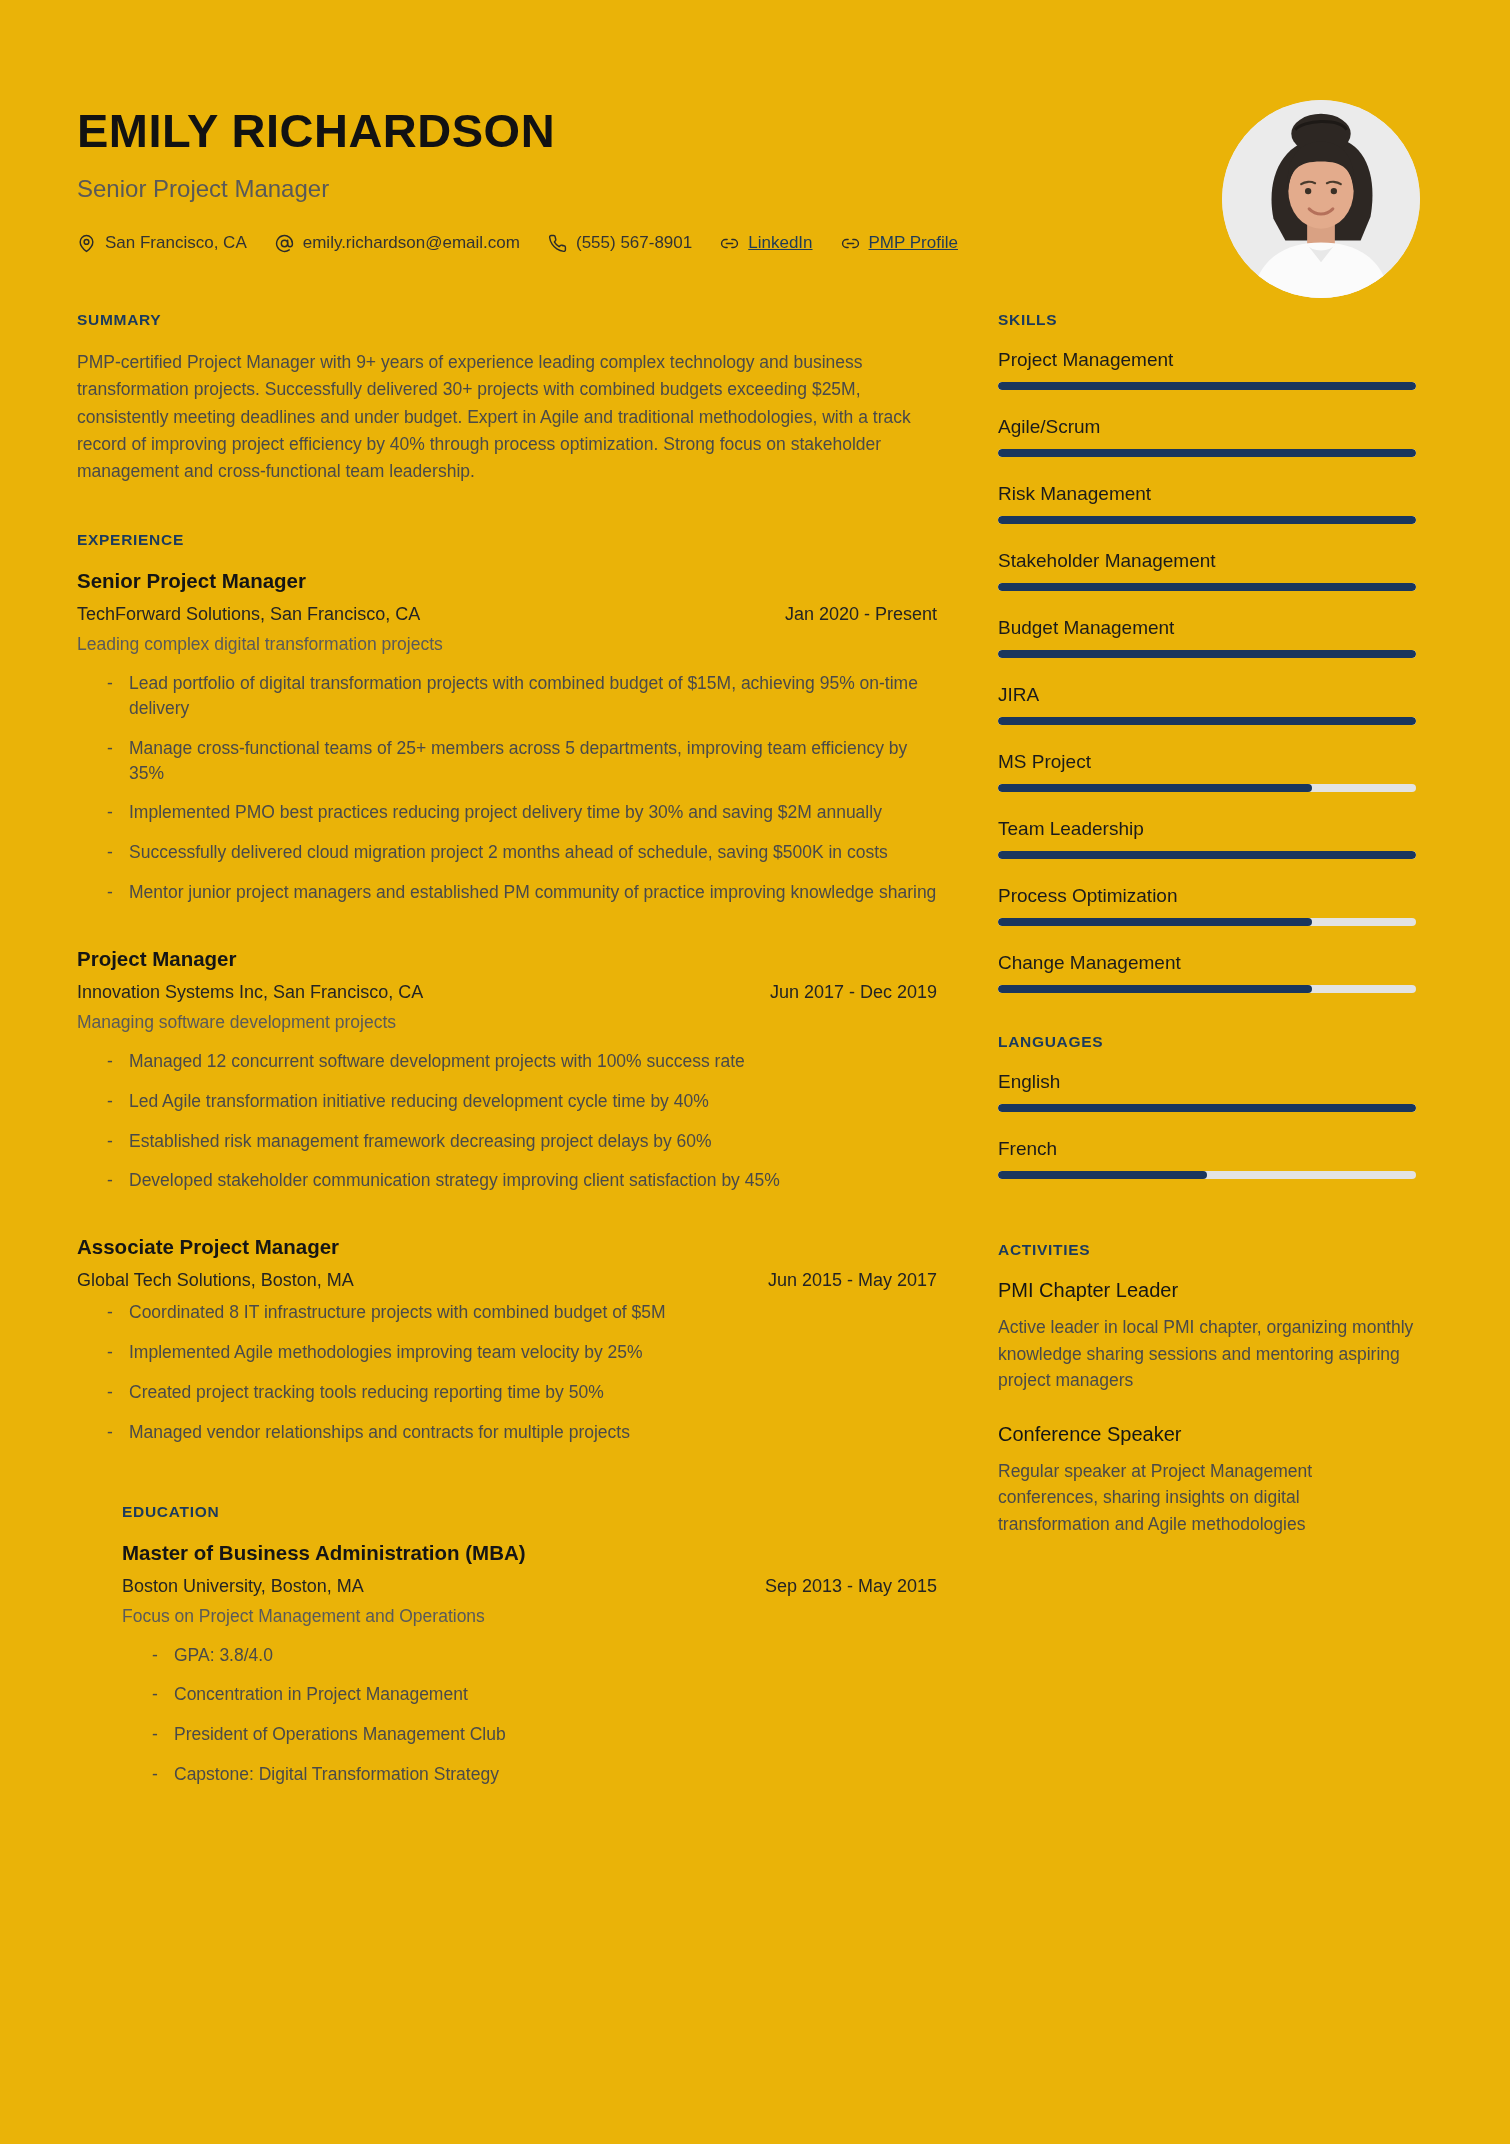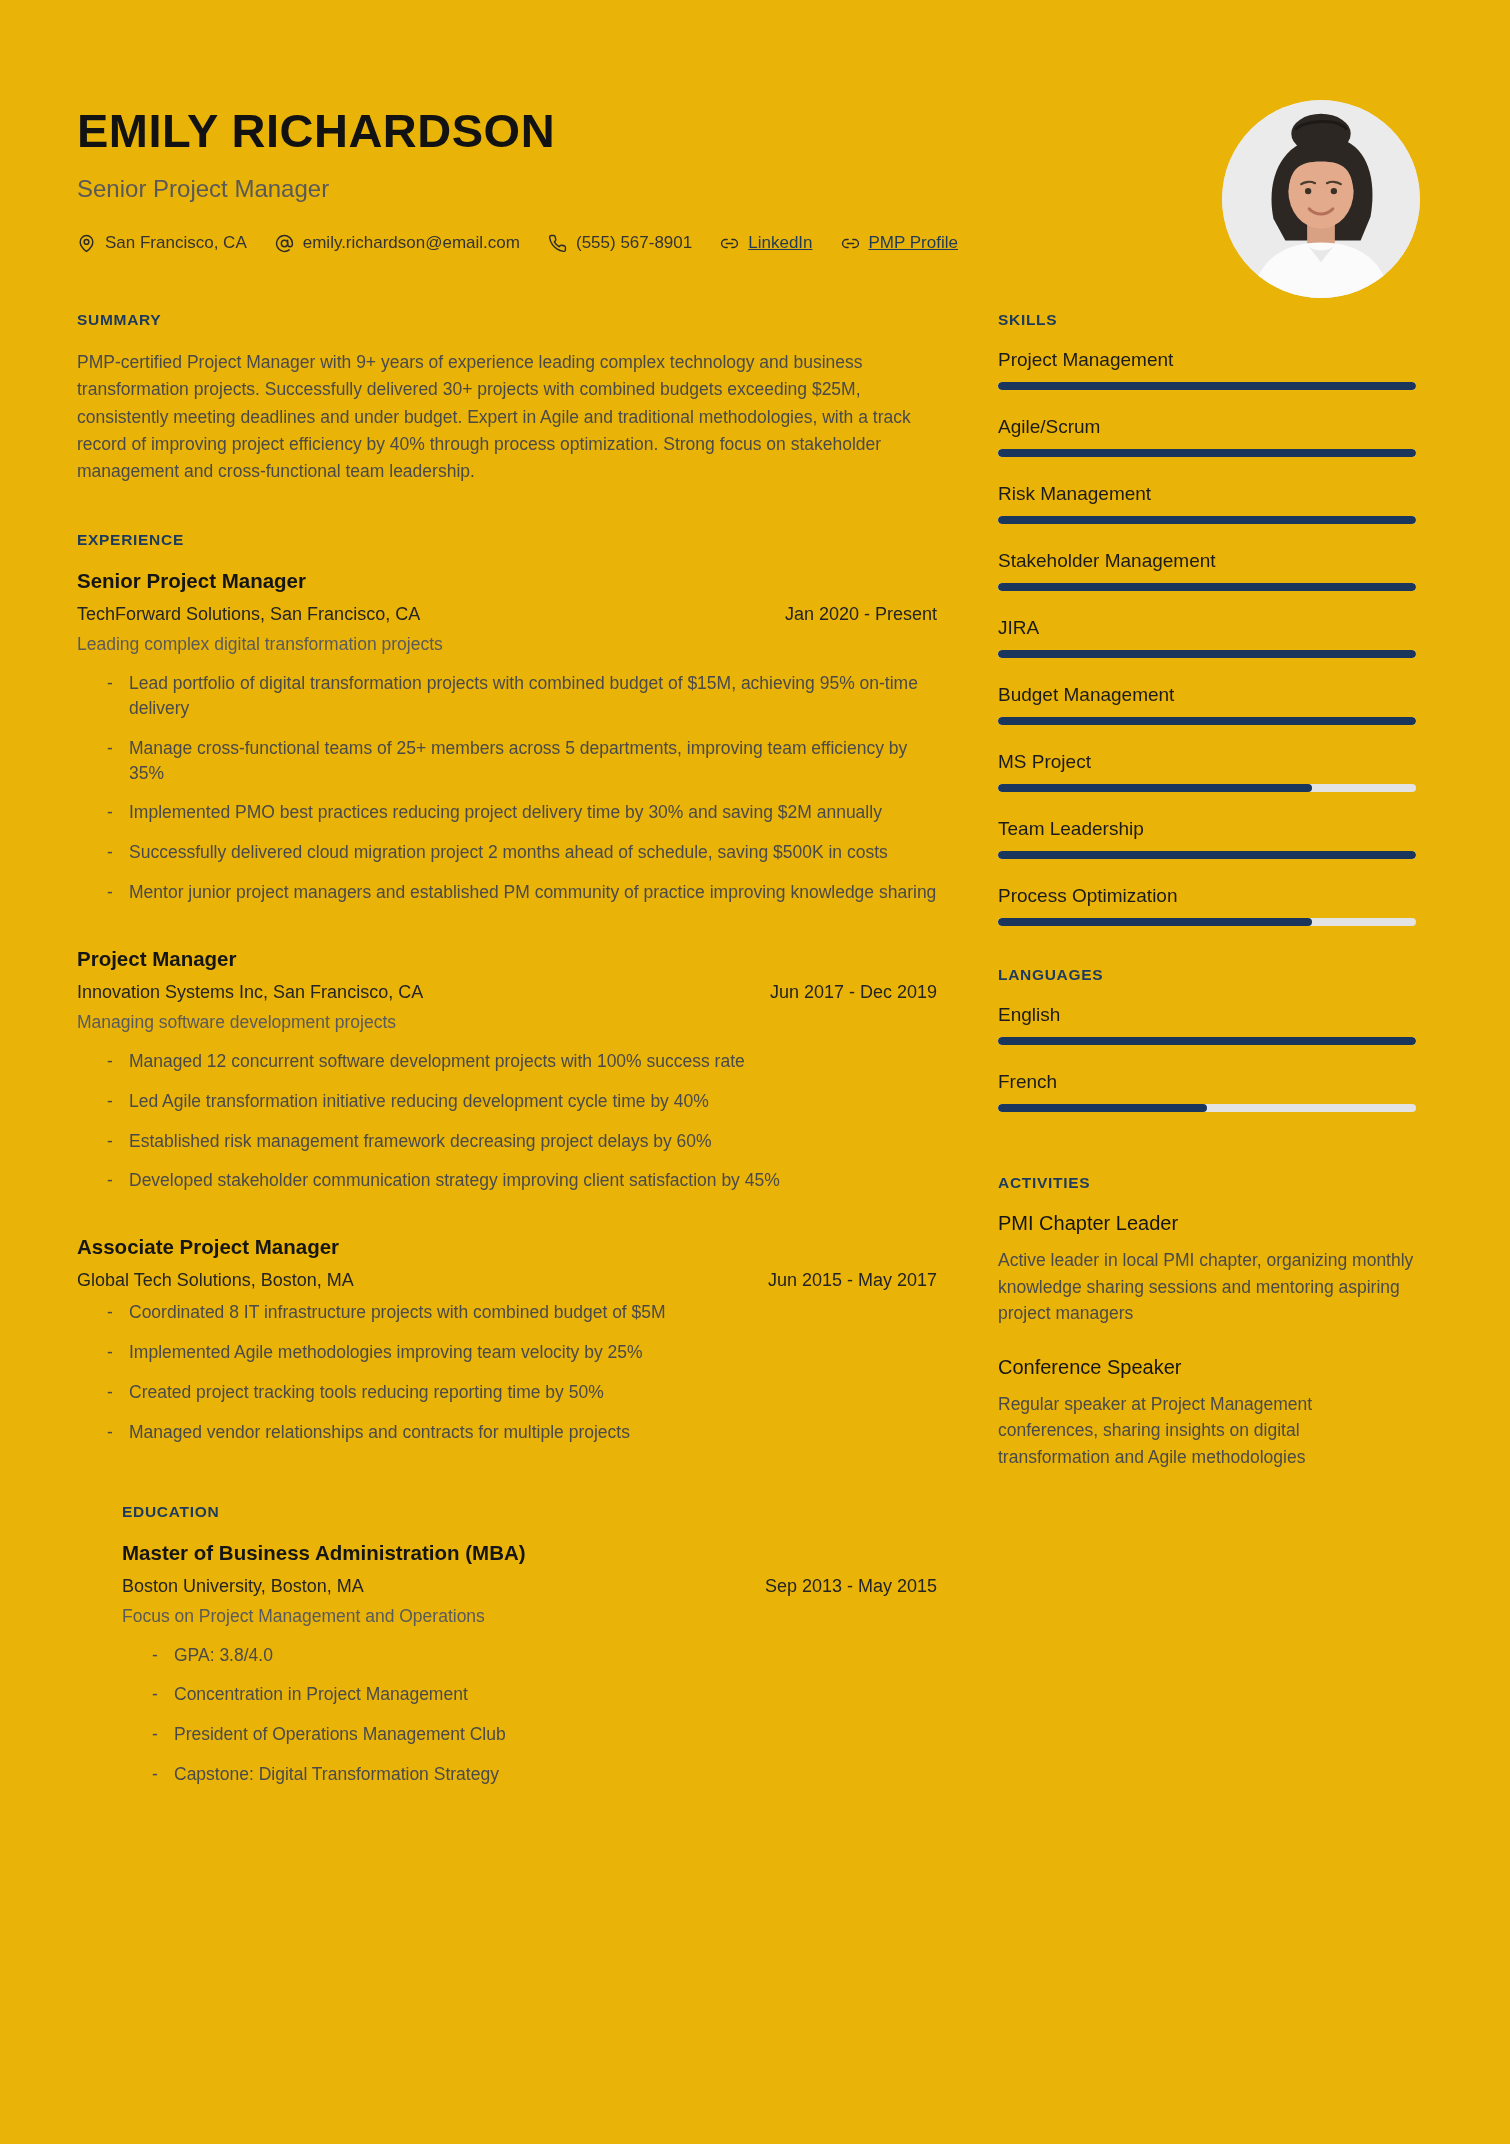--- a/index.html
+++ b/index.html
@@ -265,54 +265,60 @@
             </div>
 
             <div class="skill">
               <div class="skill-name">Stakeholder Management</div>
               <div class="bar">
                 <div class="fill" style="width: 100%;"></div>
               </div>
             </div>
 
             <div class="skill">
+              <div class="skill-name">Budget Management</div>
+              <div class="bar">
+                <div class="fill" style="width: 100%;"></div>
+              </div>
+            </div>
+
+            <div class="skill">
               <div class="skill-name">JIRA</div>
               <div class="bar">
                 <div class="fill" style="width: 100%;"></div>
               </div>
             </div>
 
             <div class="skill">
-              <div class="skill-name">Budget Management</div>
-              <div class="bar">
-                <div class="fill" style="width: 100%;"></div>
-              </div>
-            </div>
-
-            <div class="skill">
               <div class="skill-name">MS Project</div>
               <div class="bar">
                 <div class="fill" style="width: 75%;"></div>
               </div>
             </div>
 
             <div class="skill">
               <div class="skill-name">Team Leadership</div>
               <div class="bar">
                 <div class="fill" style="width: 100%;"></div>
               </div>
             </div>
 
             <div class="skill">
               <div class="skill-name">Process Optimization</div>
               <div class="bar">
                 <div class="fill" style="width: 75%;"></div>
               </div>
             </div>
 
+            <div class="skill">
+              <div class="skill-name">Change Management</div>
+              <div class="bar">
+                <div class="fill" style="width: 75%;"></div>
+              </div>
+            </div>
           </div>
       </div>
 
       <div class="section-languages">
         <h2 class="section-heading">LANGUAGES</h2>
         <div>
 
             <div class="skill">
               <div class="skill-name">English</div>
               <div class="bar">

